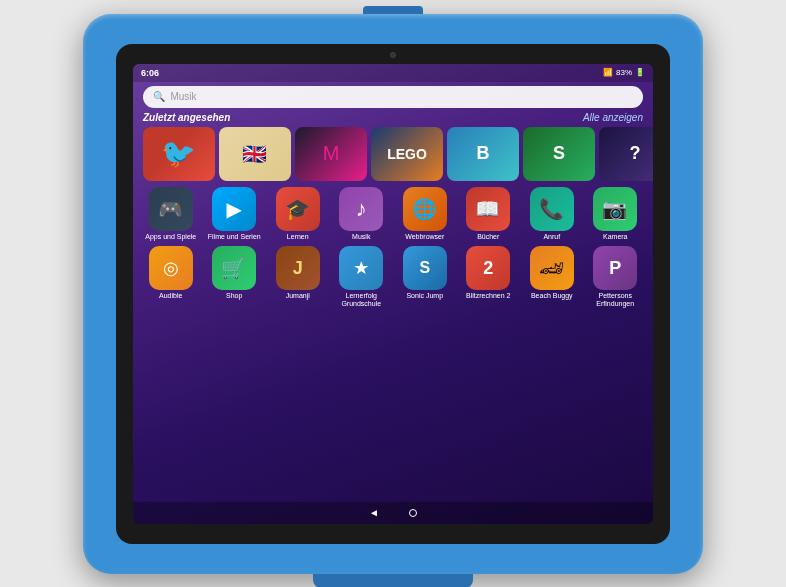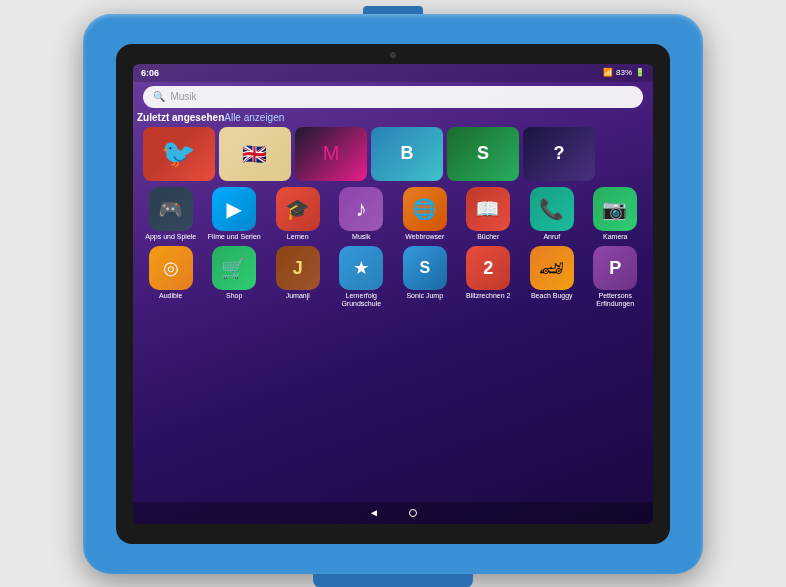--- a/index.html
+++ b/index.html
@@ -148,23 +148,24 @@
       background: radial-gradient(circle, #f5a623, #e85a00);
       border-radius: 50%;
       vertical-align: middle;
       margin-left: 3px;
       position: relative;
     }
 
     
     .section-header {
       display: flex;
-      justify-content: flex-start;
-      align-items: center;
-      padding: 0 4px 4px;
+      justify-content: space-between;
+      align-items: center;
+      padding: 0 10px 4px;
+      font-style: italic;
     }
     .section-title {
       color: white;
       font-size: 10px;
       font-weight: bold;
     }
     .section-all {
       color: #aad4ff;
       font-size: 10px;
     }
@@ -298,20 +299,21 @@
 
       <div class="section-header">
         <span class="section-title">Zuletzt angesehen</span>
         <span class="section-all">Alle anzeigen</span>
       </div>
 
       <div class="recent-row">
         <div class="recent-item recent-angry" style="display:flex;align-items:center;justify-content:center;font-size:28px;">🐦</div>
         <div class="recent-item recent-pippi" style="display:flex;align-items:center;justify-content:center;font-size:20px;">🇬🇧</div>
         <div class="recent-item recent-miraculous" style="display:flex;align-items:center;justify-content:center;font-size:20px;color:#e91e8c;">M</div>
+        <div class="recent-item recent-lego" style="display:flex;align-items:center;justify-content:center;font-size:14px;color:white;font-weight:bold;">LEGO</div>
         <div class="recent-item recent-bibi" style="display:flex;align-items:center;justify-content:center;font-size:18px;color:white;font-weight:bold;">B</div>
         <div class="recent-item recent-sago" style="display:flex;align-items:center;justify-content:center;font-size:18px;color:white;font-weight:bold;">S</div>
         <div class="recent-item recent-diefrie" style="display:flex;align-items:center;justify-content:center;font-size:18px;color:white;font-weight:bold;">?</div>
       </div>
 
       <div class="app-grid">
 
         <div class="app-item">
           <div class="app-icon icon-apps" style="font-size:20px;color:white;">🎮</div>
           <span class="app-label">Apps und Spiele</span>

